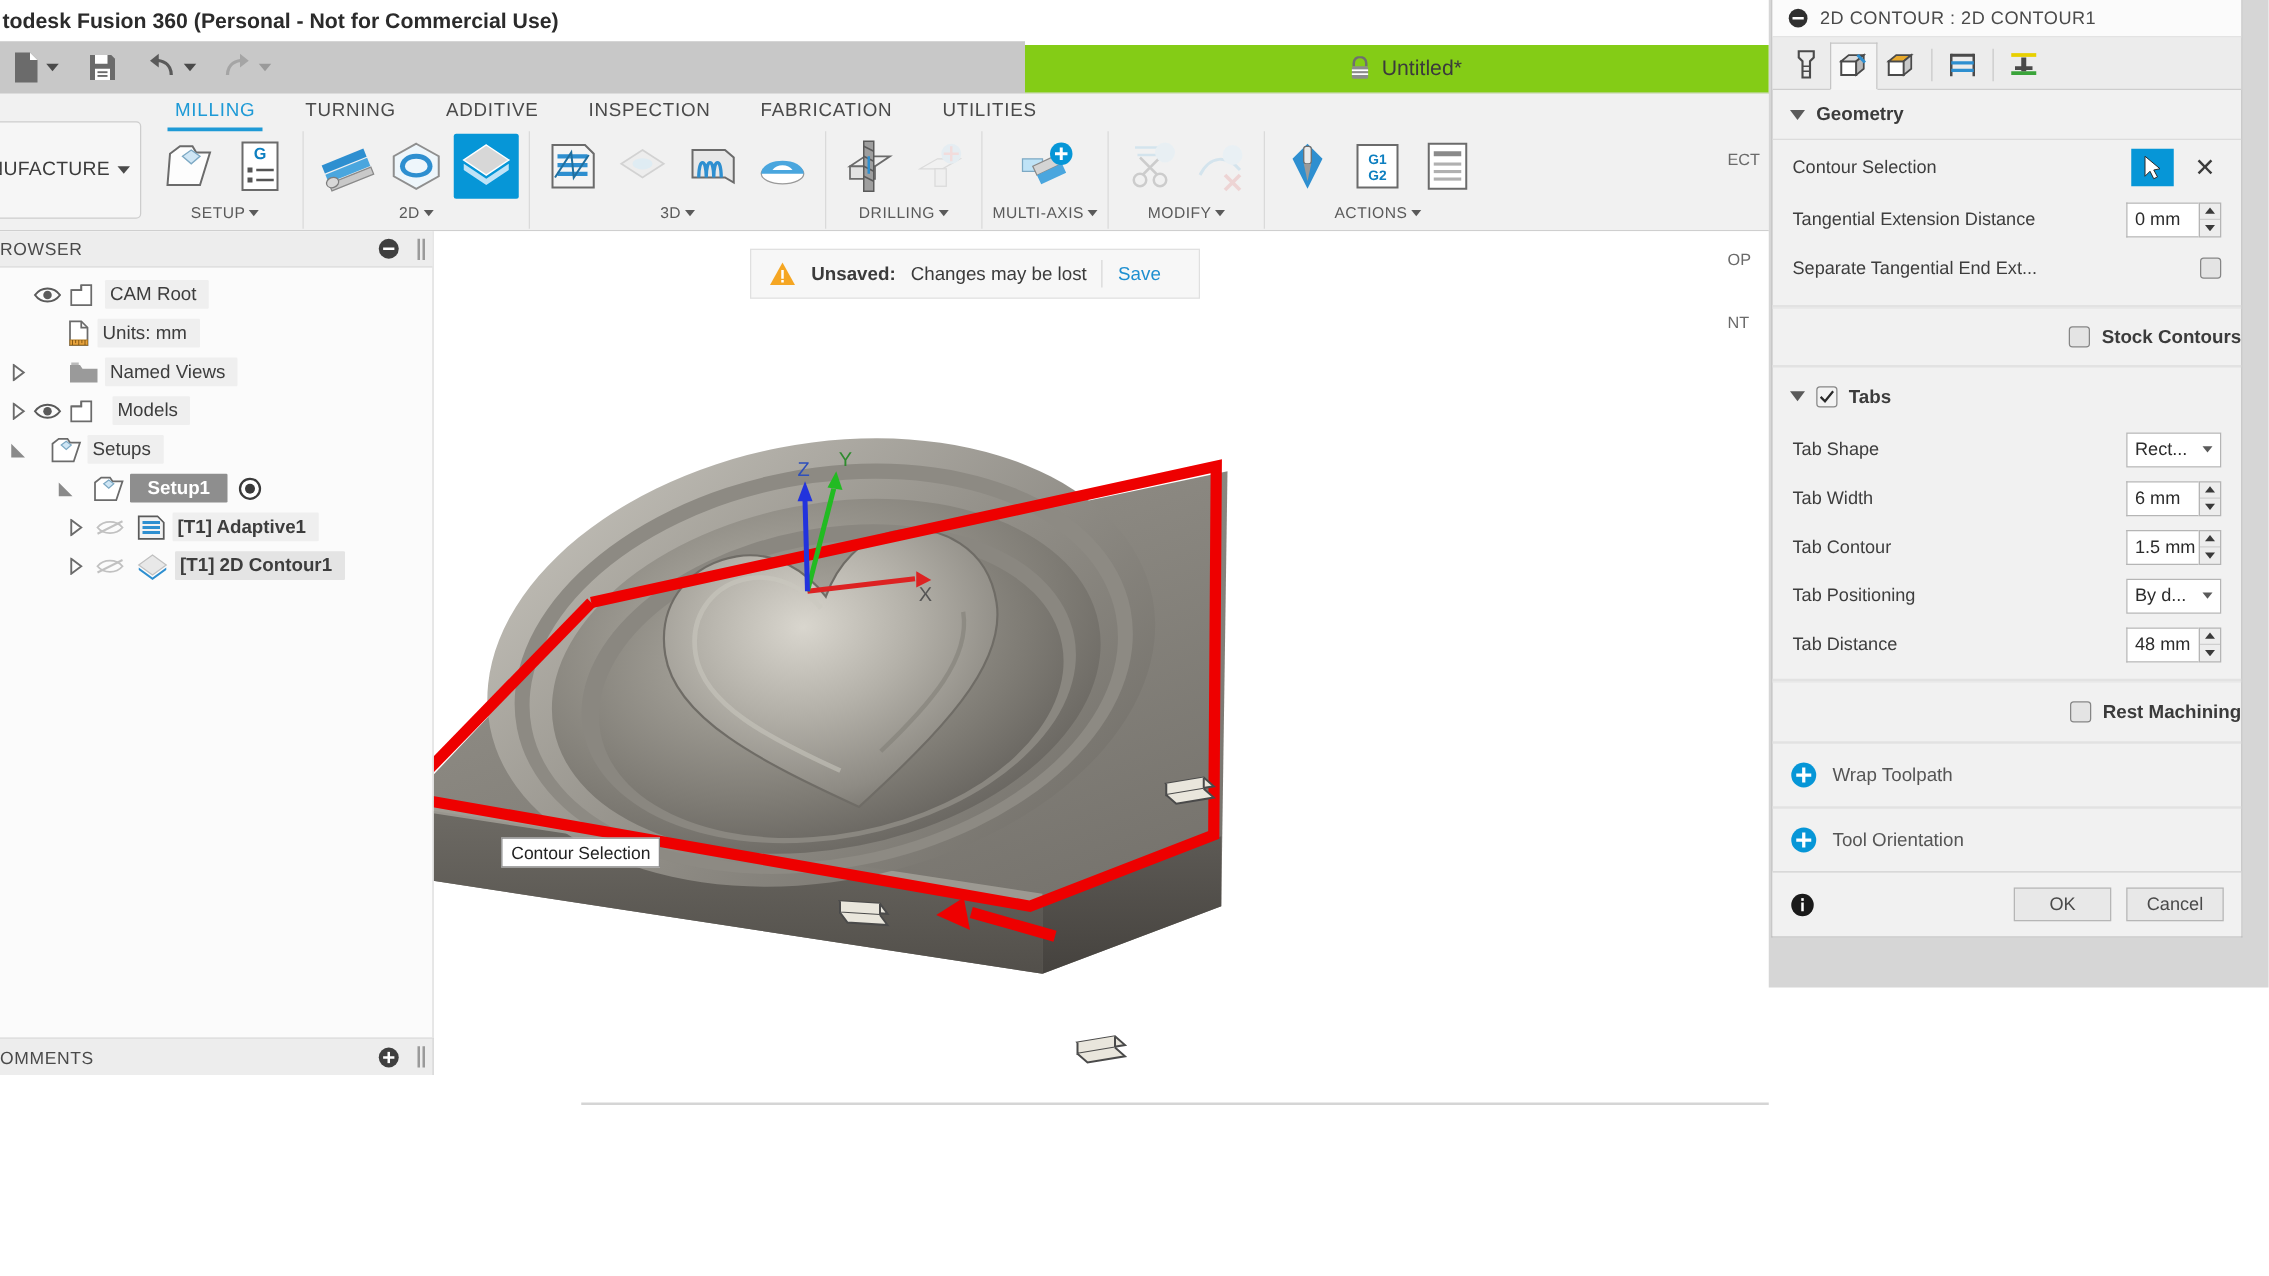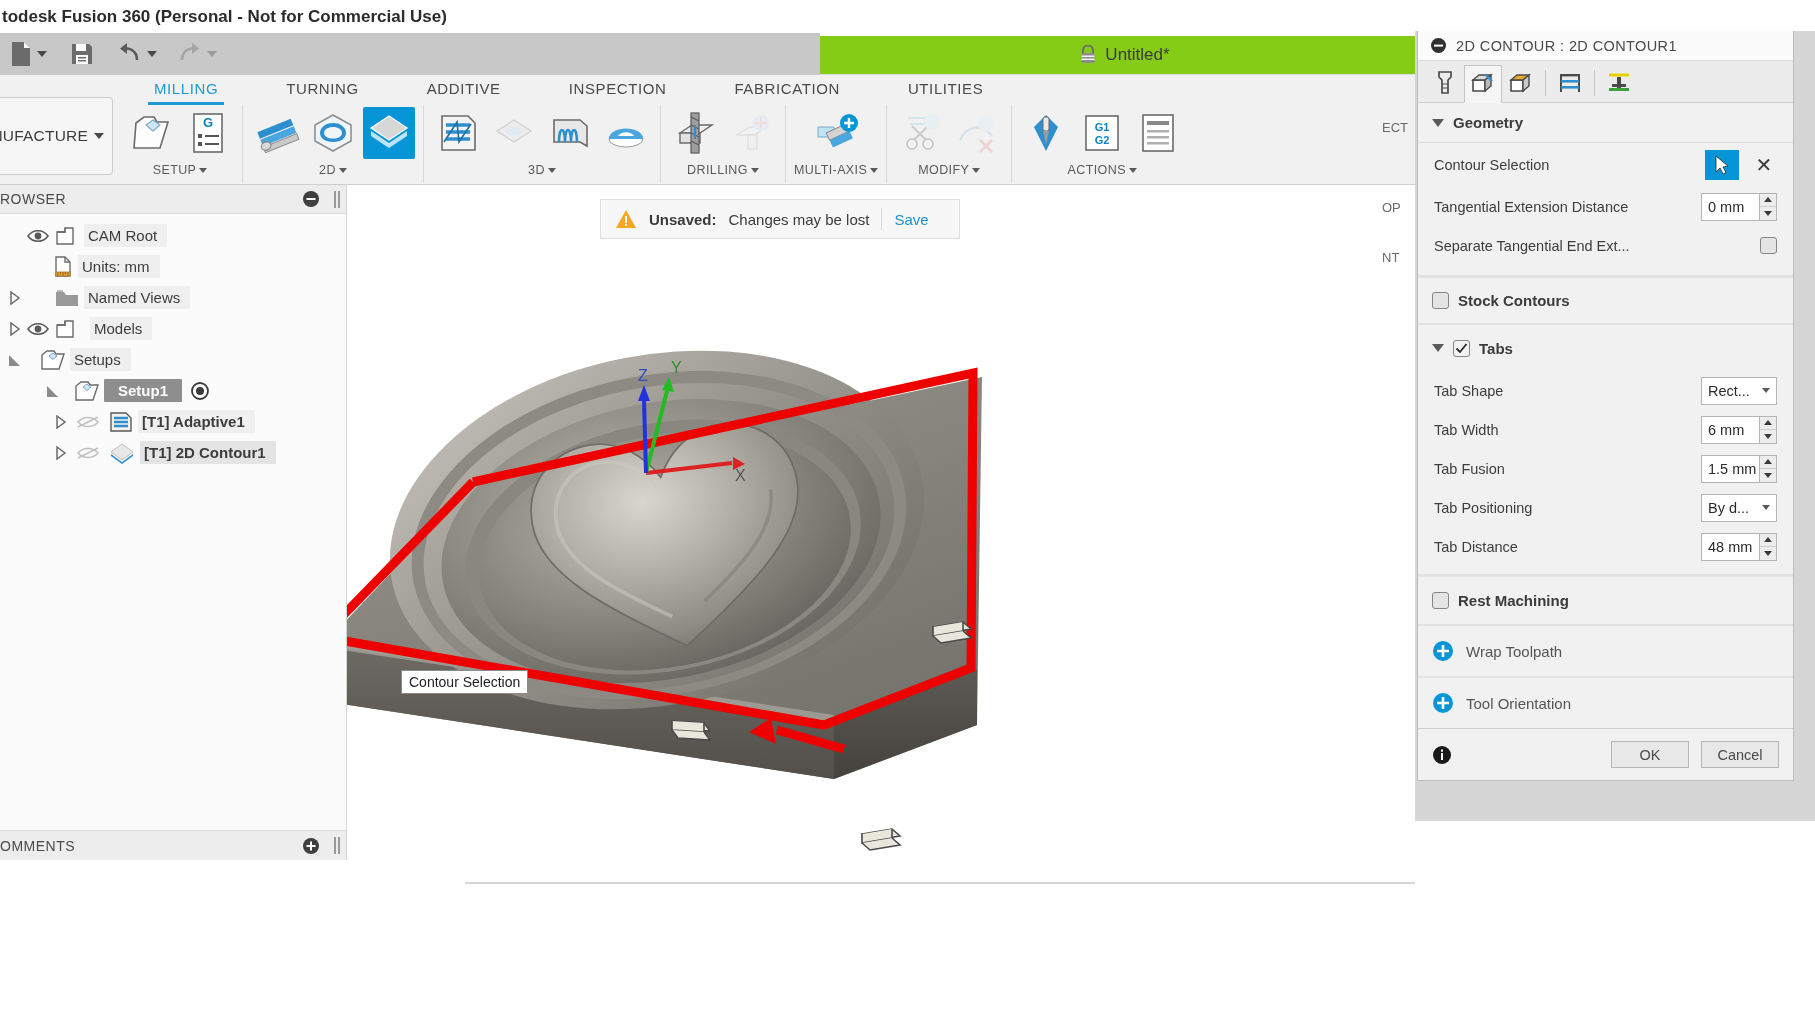--- a/index.html
+++ b/index.html
@@ -49,21 +49,21 @@
   }
   #workspace-switcher .ws-label { font-size: 15.5px; color: #3c3c3c; letter-spacing: .2px; }
   #ws-caret { margin-left: 6px; }
 
   #ribbon-tabs {
     position: absolute; left: 120px; top: 3px; height: 26px;
     display: flex; align-items: flex-start;
   }
   .rtab {
     font-size: 15px; color: #4a4a4a; letter-spacing: .6px;
-    padding: 2px 0 6px 0; margin: 0 34px; cursor: pointer; position: relative;
+    padding: 2px 0 6px 0; margin: 0 20px; cursor: pointer; position: relative;
     white-space: nowrap;
   }
   .rtab.active { color: #1e9ad6; }
   .rtab.active::after {
     content: ""; position: absolute; left: -6px; right: -6px; bottom: -2px;
     height: 3px; background: #1e9ad6;
   }
 
   #ribbon-groups {
     position: absolute; left: 118px; top: 30px; right: 0; height: 78px;
@@ -144,21 +144,20 @@
                    border-left: 2px solid #9a9a9a; border-right: 2px solid #9a9a9a; }
   #timeline-strip {
     position: absolute; left: 0; top: 860px; width: 1415px; height: 161px; background: #ffffff;
   }
   #timeline-line { position: absolute; left: 465px; top: 22px; width: 950px; height: 2px; background: #d5d5d5; }
 
   
   #dialog {
     position: absolute; left: 1415px; top: 0px; width: 400px; height: 790px;
     background: #d6d6d6;
-    margin-top: 31px;
   }
   #dlg-card {
     position: absolute; left: 2px; top: 0; width: 377px; background: #f1f1f1;
     border: 1px solid #bdbdbd; border-top: none;
   }
   #dlg-title {
     height: 30px; background: #fbfbfb; border-bottom: 1px solid #dcdcdc;
     display: flex; align-items: center; gap: 9px; padding-left: 12px;
     font-size: 14.5px; color: #4a4a4a; letter-spacing: .4px;
   }
@@ -170,21 +169,21 @@
           cursor: pointer; }
   .dtab.active { background: #f5f5f5; border: 1px solid #c5c5c5; border-bottom: 1px solid #f5f5f5;
                  position: relative; top: 1px; }
   .dtab-sep { width: 1px; height: 26px; background: #c7c7c7; margin: 0 5px 6px 5px; }
 
   .sec-head {
     display: flex; align-items: center; gap: 9px; height: 40px; padding-left: 14px;
     font-size: 15px; font-weight: bold; color: #3b3b3b;
     border-bottom: 1px solid #dcdcdc;
   }
-  .sec-head.plain { border-top: 1px solid #e6e6e6; }
+  .sec-head.plain { border-top: 1px solid #e6e6e6; justify-content: flex-end; }
   .tri-dn { width: 0; height: 0; border-left: 6px solid transparent; border-right: 6px solid transparent;
             border-top: 8px solid #5a5a5a; }
   .prow {
     display: flex; align-items: center; height: 39px; padding: 0 16px 0 16px;
     font-size: 14.5px; color: #3d3d3d;
   }
   .prow .plabel { flex: 1; white-space: nowrap; overflow: hidden; }
   .spin { display: flex; align-items: stretch; height: 28px; width: 76px; }
   .spin input {
     flex: 1; border: 1px solid #b5b5b5; border-right: none; background: #fff;
@@ -976,21 +975,21 @@
                 <span class="ar-up"></span>
               </div>
             <div>
                 <span class="ar-dn"></span>
               </div>
           </div>
         </div>
       </div>
 
       <div class="prow">
-        <span class="plabel">Tab Fusion</span>
+        <span class="plabel">Tab Contour</span>
         <div class="spin">
           <input type="text" value="1.5 mm" style="">
           <div class="spin-arrows">
             <div>
                 <span class="ar-up"></span>
               </div>
             <div>
                 <span class="ar-dn"></span>
               </div>
           </div>

